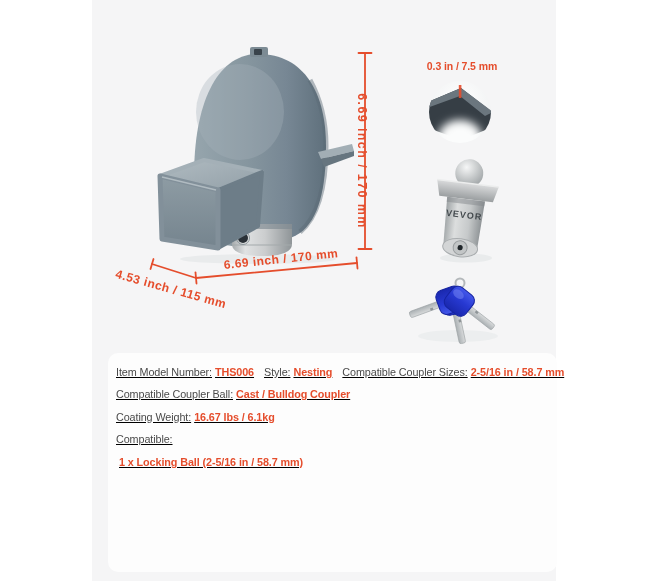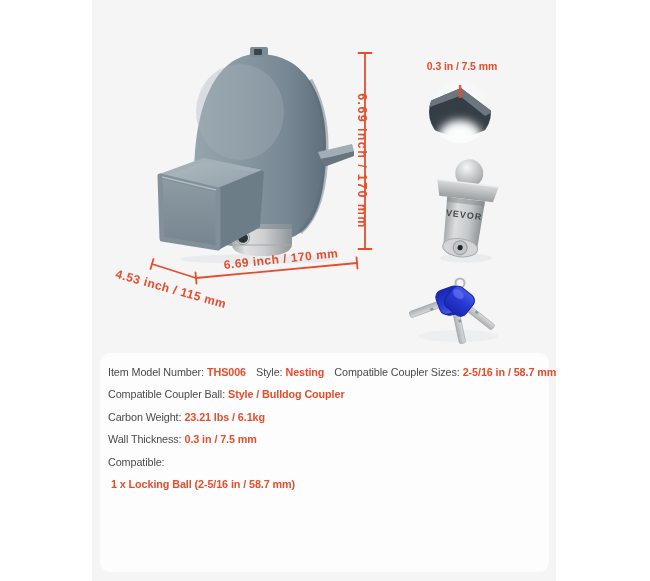--- a/index.html
+++ b/index.html
@@ -7,22 +7,22 @@
         font-family:"Liberation Sans", sans-serif;}
   .canvas{position:absolute;left:92px;top:0;width:464px;height:581px;background:var(--canvas-bg,#f5f5f6);}
   .abs{position:absolute;}
   .dim-label{position:absolute;font-weight:bold;color:var(--accent,#e54d2c);white-space:nowrap;z-index:5;}
   #height-label{left:362px;top:161px;transform:translate(-50%,-50%) rotate(90deg);font-size:12.5px;letter-spacing:1.4px;}
   #width-label{left:281px;top:259px;transform:translate(-50%,-50%) rotate(-6deg);font-size:12px;letter-spacing:0.5px;}
   #depth-label{left:171px;top:289px;transform:translate(-50%,-50%) rotate(15.5deg);font-size:12px;letter-spacing:0.5px;}
   #wall-label{left:462px;top:66px;transform:translate(-50%,-50%);font-size:10.5px;letter-spacing:-0.1px;}
   .accent-stroke{stroke:var(--accent,#e54d2c);}
   .accent-fill{fill:var(--accent,#e54d2c);}
-  .spec-card{position:absolute;left:100px;top:353px;width:449px;height:219px;
-             background:var(--card-bg,#fdfdfd);border-radius:10px;z-index:4;}
+  .spec-card{position:absolute;left:108px;top:353px;width:449px;height:219px;
+             background:var(--card-bg,#fdfdfd);border-radius:10px;z-index:4;text-decoration:underline;}
   .spec-list{padding:8px 4px 0 8px;}
   .spec-row{line-height:22.4px;font-size:10.8px;letter-spacing:-0.1px;white-space:nowrap;color:#4a4a4a;}
   .spec-pair{margin-right:10px;}
   .spec-pair:last-child{margin-right:0;}
   .spec-label{color:#4a4a4a;font-weight:normal;}
   .spec-value{color:var(--accent,#e54d2c);font-weight:bold;margin-left:3px;}
   svg{display:block;}
 </style>
 </head>
 <body>
@@ -174,21 +174,20 @@
       <rect x="-2" y="-3.2" width="34" height="6.4" rx="2" fill="url(#bladeG)" stroke="#9aa0a3" stroke-width="0.6"></rect>
       <rect x="8" y="-3.2" width="3" height="2.5" fill="#8f9598"></rect>
       <rect x="-24" y="-12.5" width="26" height="25" rx="7" fill="url(#headG)" stroke="#1523a0"></rect>
       <ellipse cx="-16" cy="-5" rx="6" ry="4" fill="#7181f2" opacity="0.55"></ellipse>
     </g>
   </svg>
 
   <div class="spec-card">
     <div class="spec-list">
         <div class="spec-row"><span class="spec-pair"><span class="spec-label">Item Model Number:</span><span class="spec-value">THS006</span></span><span class="spec-pair"><span class="spec-label">Style:</span><span class="spec-value">Nesting</span></span><span class="spec-pair"><span class="spec-label">Compatible Coupler Sizes:</span><span class="spec-value">2-5/16 in / 58.7 mm</span></span></div>
-        <div class="spec-row"><span class="spec-pair"><span class="spec-label">Compatible Coupler Ball:</span><span class="spec-value">Style / Bulldog Coupler</span></span></div>
-        <div class="spec-row"><span class="spec-pair"><span class="spec-label">Carbon Weight:</span><span class="spec-value">23.21 lbs / 6.1kg</span></span></div>
-        <div class="spec-row"><span class="spec-pair"><span class="spec-label">Wall Thickness:</span><span class="spec-value">0.3 in / 7.5 mm</span></span></div>
+        <div class="spec-row"><span class="spec-pair"><span class="spec-label">Compatible Coupler Ball:</span><span class="spec-value">Cast / Bulldog Coupler</span></span></div>
+        <div class="spec-row"><span class="spec-pair"><span class="spec-label">Coating Weight:</span><span class="spec-value">16.67 lbs / 6.1kg</span></span></div>
         <div class="spec-row"><span class="spec-pair"><span class="spec-label">Compatible:</span></span></div>
         <div class="spec-row"><span class="spec-pair"><span class="spec-value">1 x Locking Ball (2-5/16 in / 58.7 mm)</span></span></div>
       </div>
   </div>
 
 </div>
 
 </body></html>

